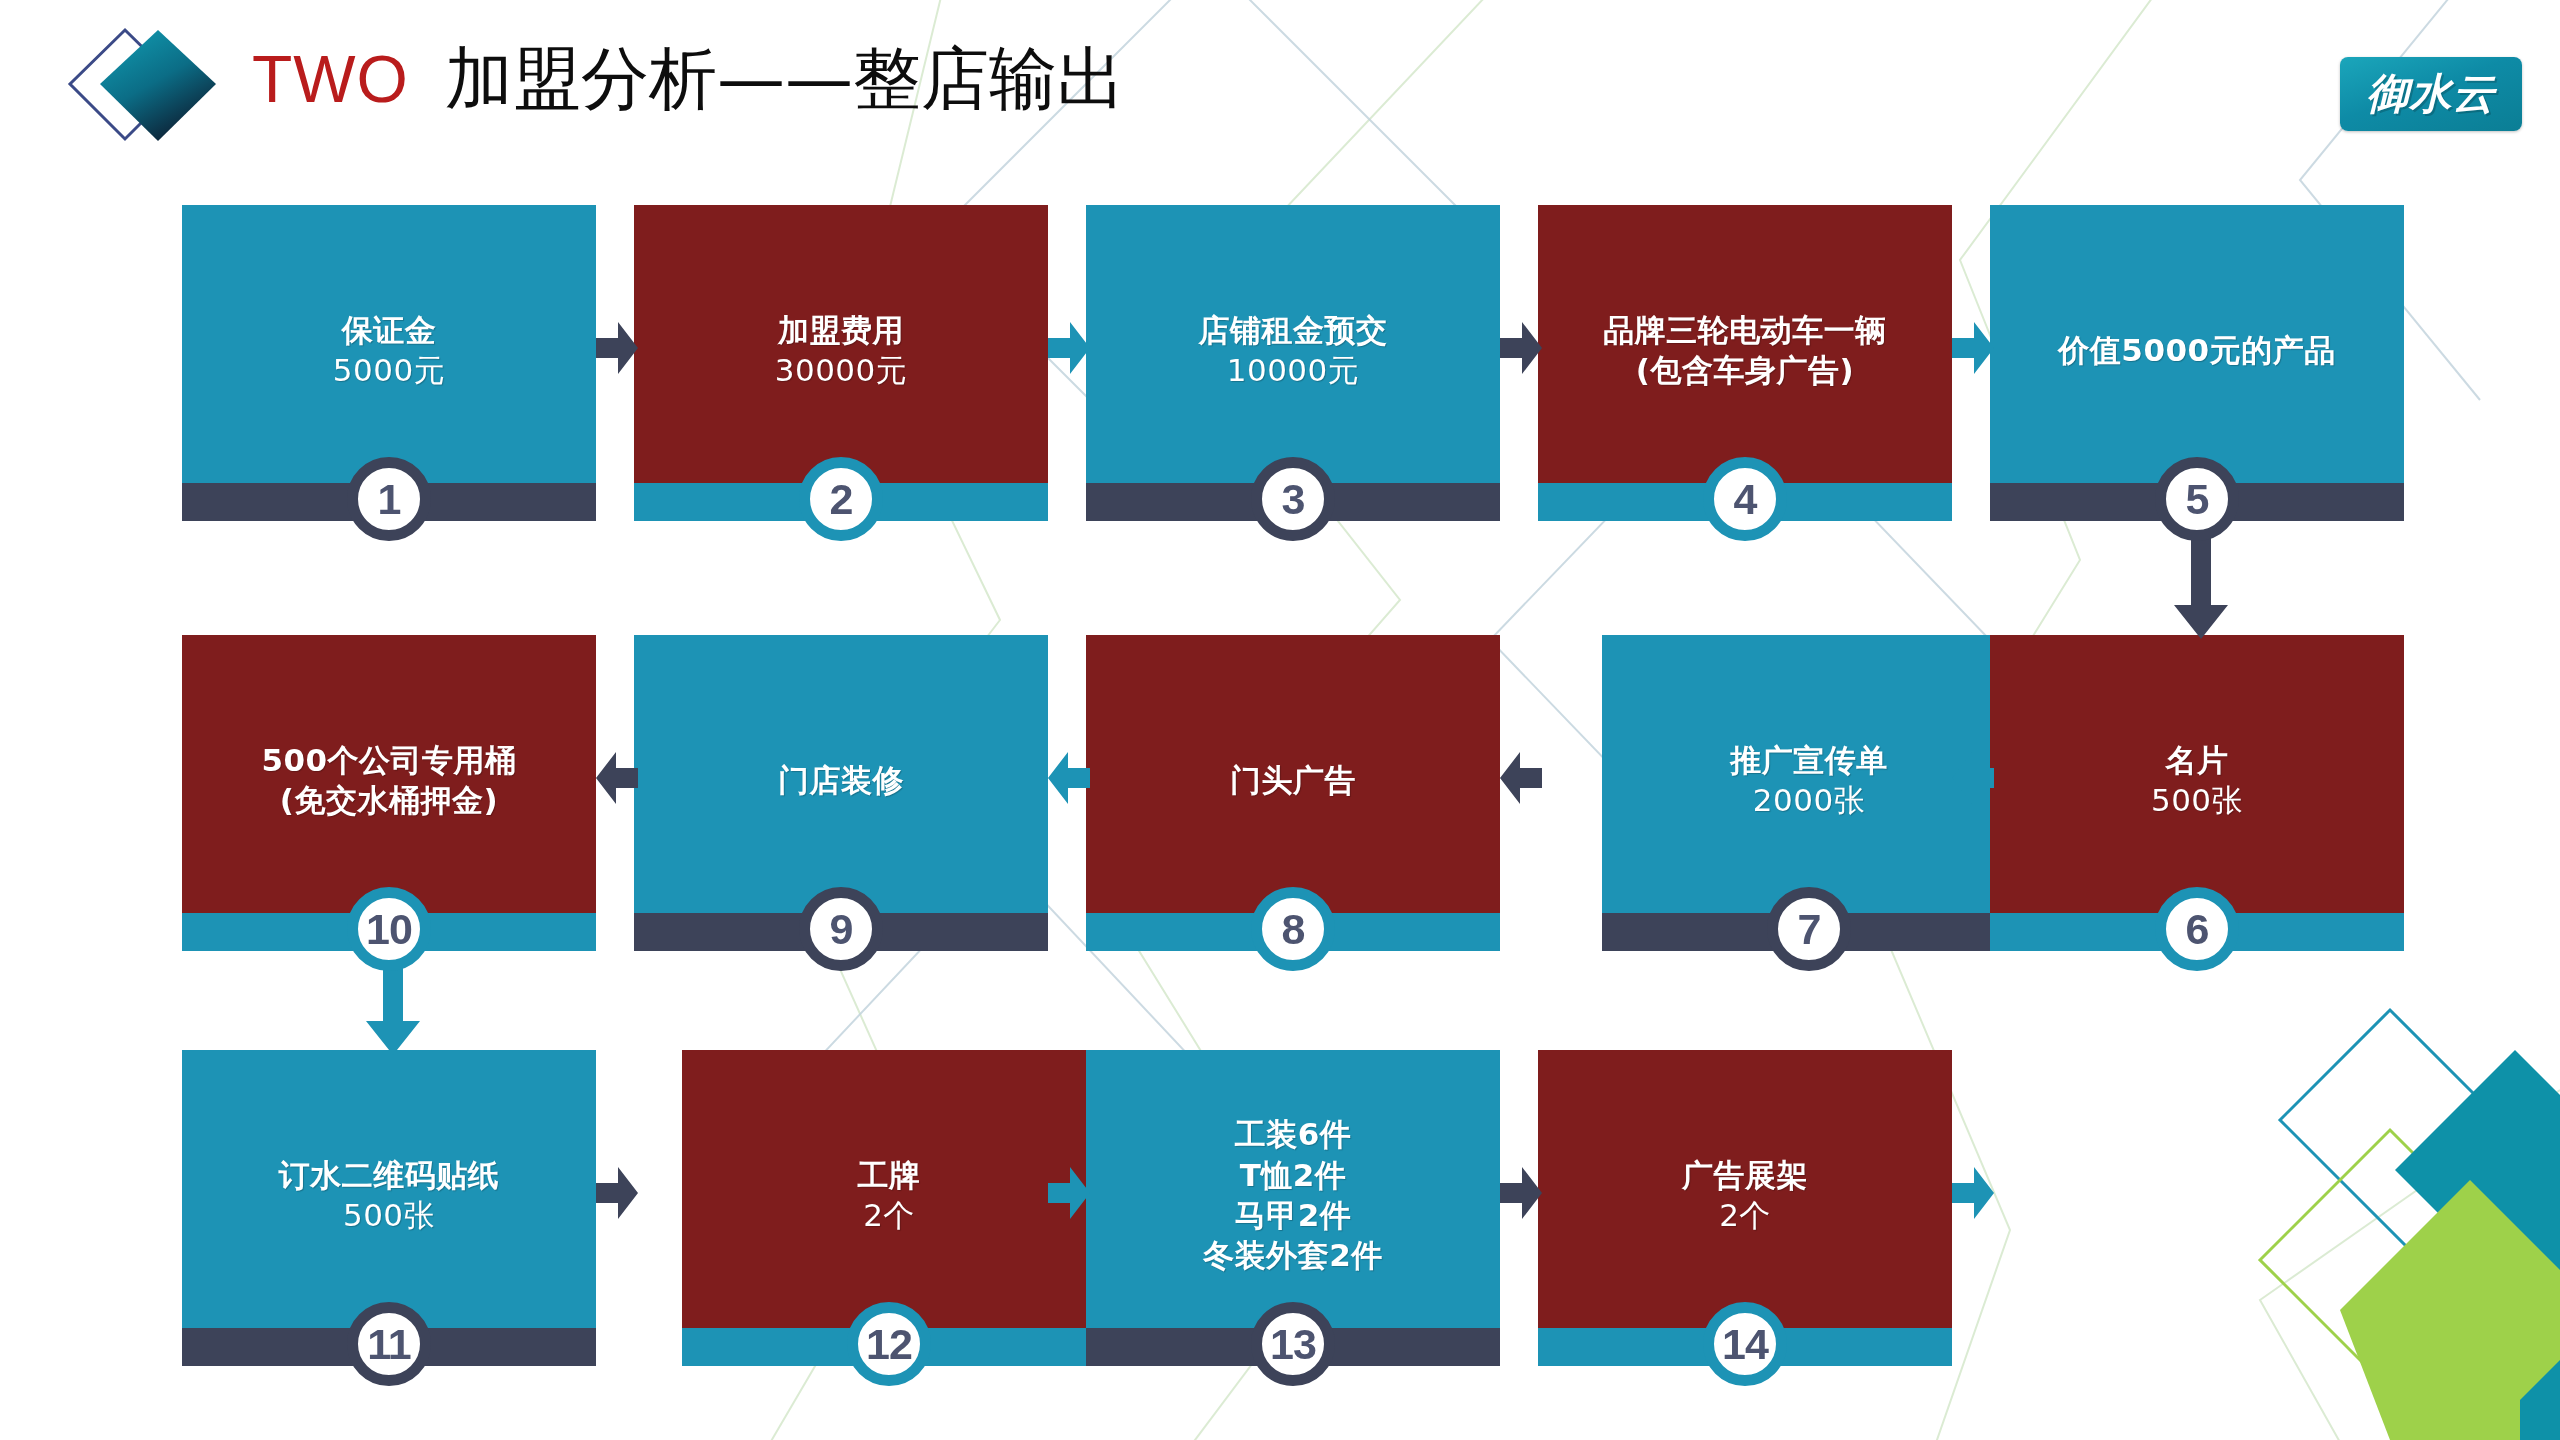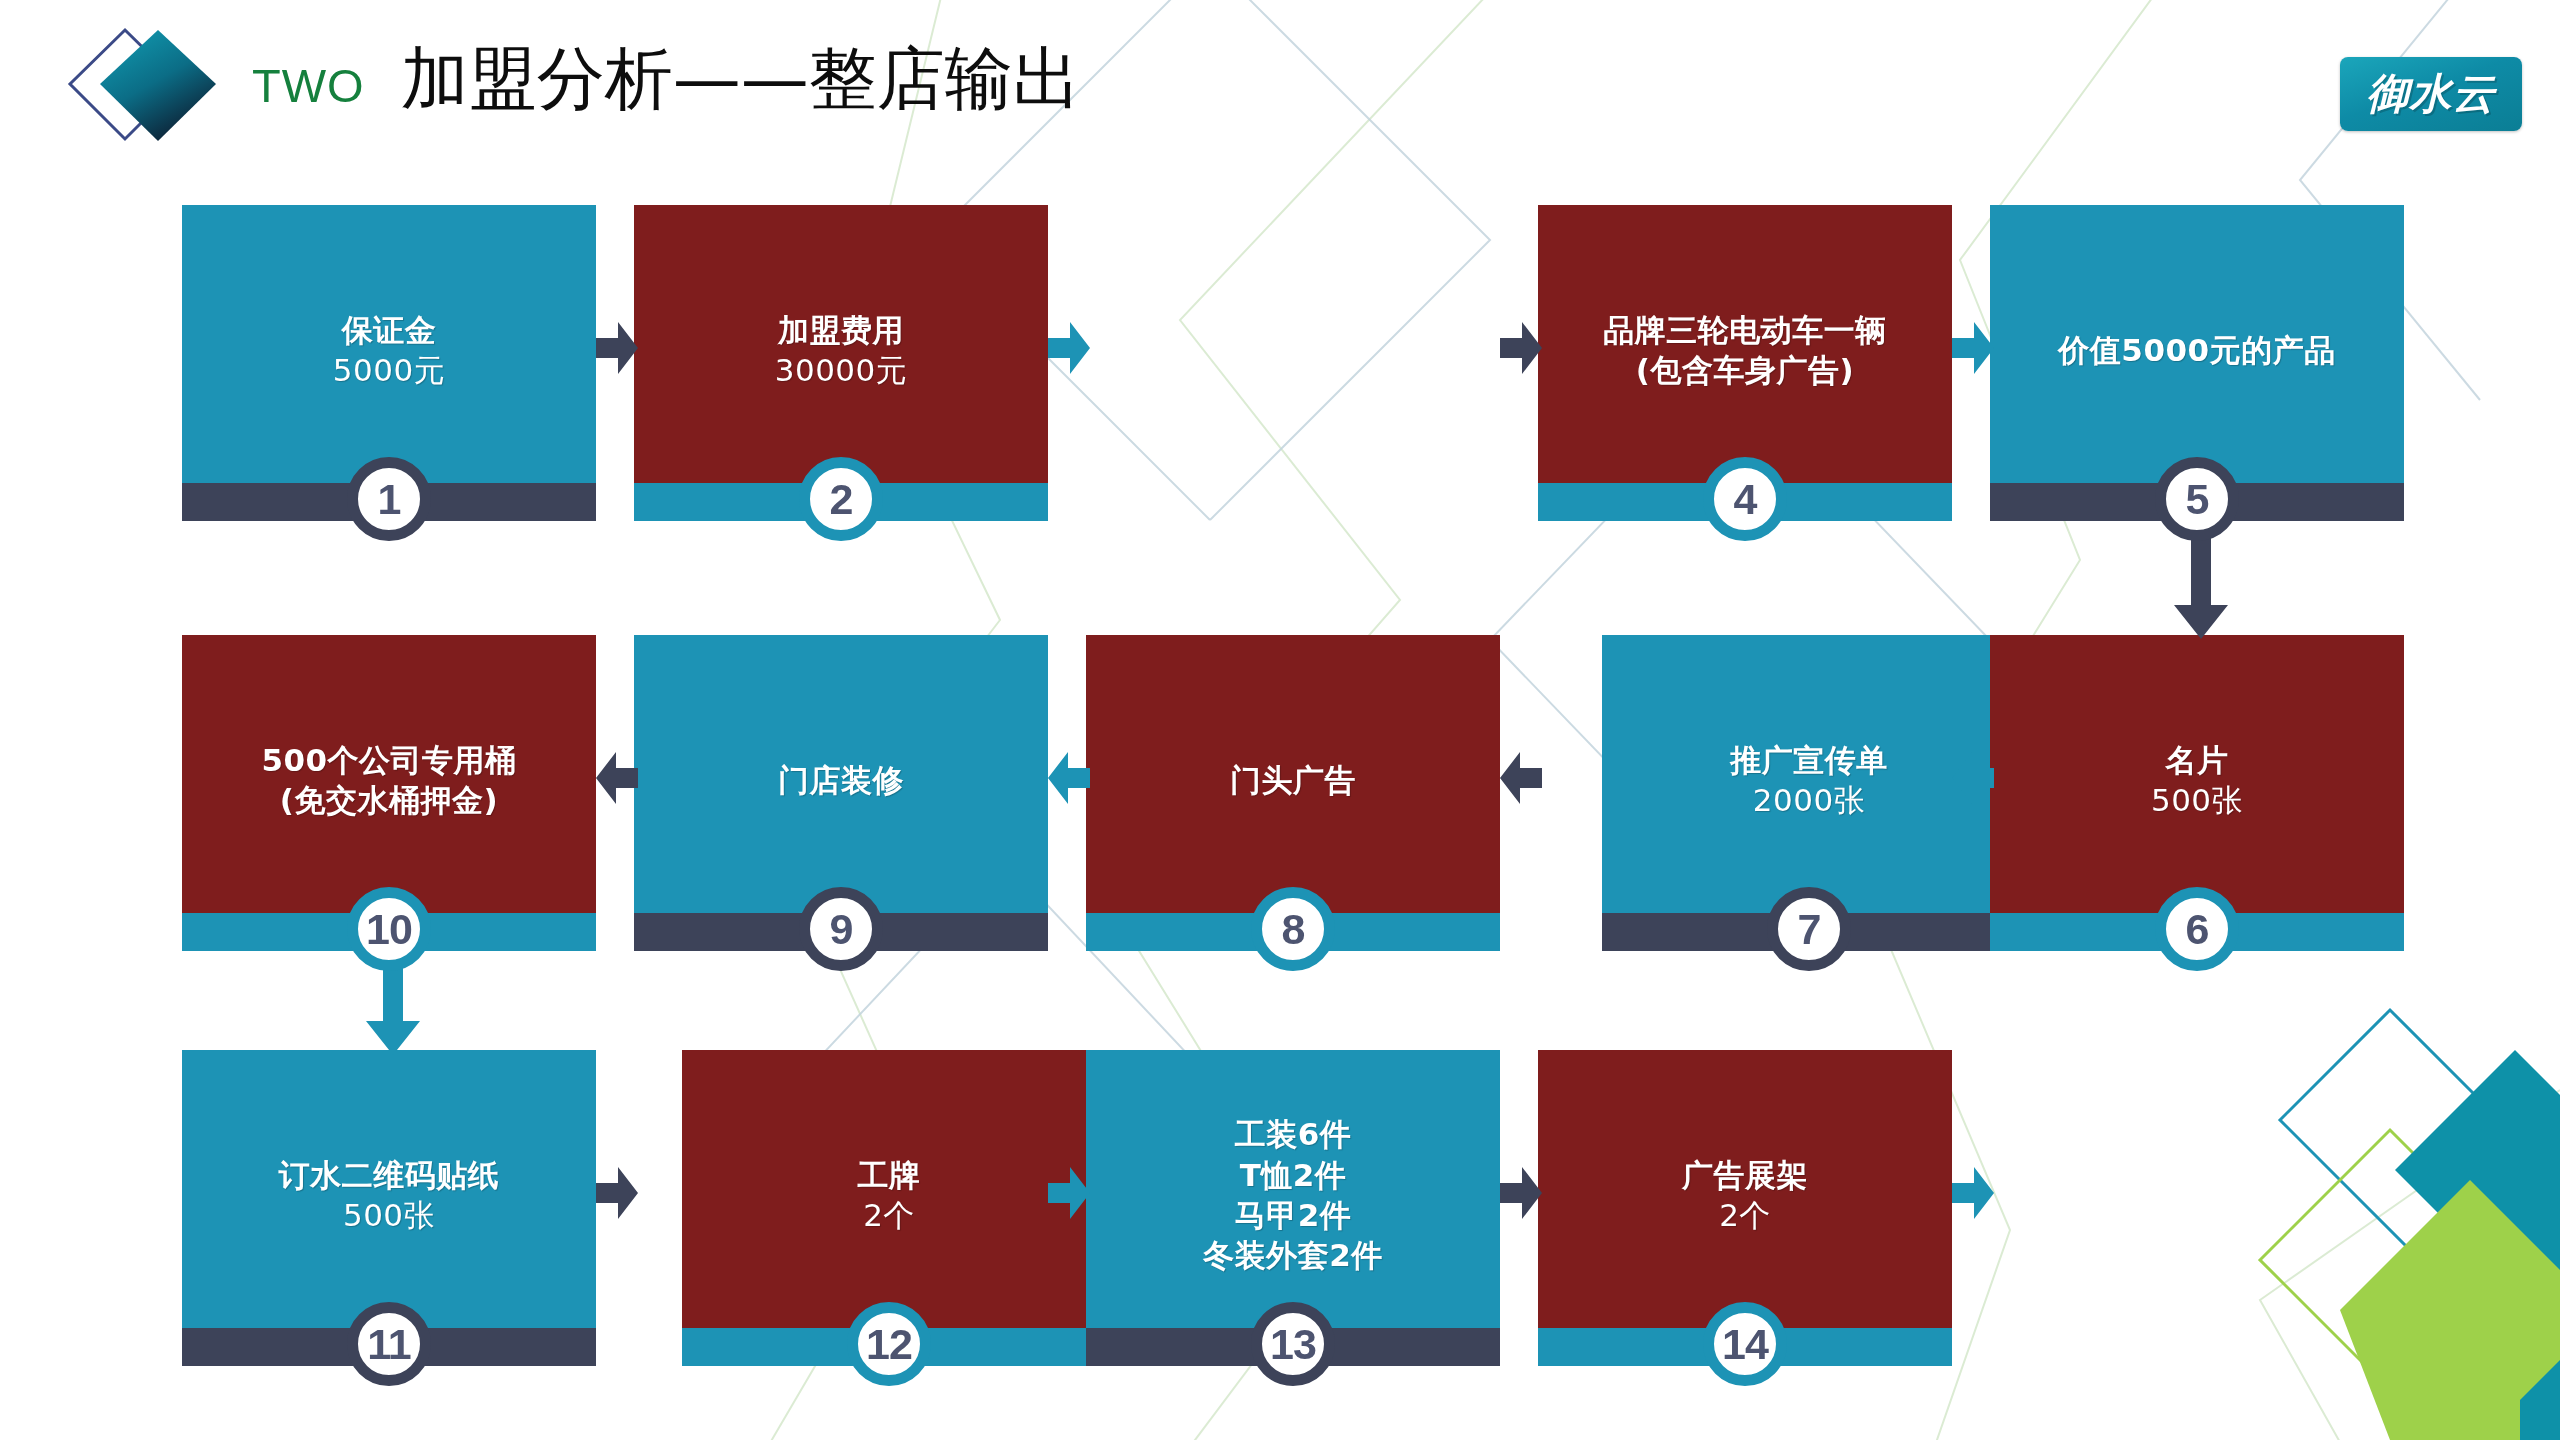--- a/index.html
+++ b/index.html
@@ -45,23 +45,23 @@
   }
   .title-wrap {
     position: absolute;
     left: 252px;
     top: 34px;
     display: flex;
     align-items: baseline;
     white-space: nowrap;
   }
   .title-two {
-    font-size: 47px;
+    font-size: 66px;
     letter-spacing: 1px;
-    color: #15803d;
+    color: #b91c1c;
     font-weight: 400;
     font-family: "Liberation Sans", sans-serif;
   }
   .title-main {
     margin-left: 36px;
     font-size: 68px;
     color: #0d0d0d;
     font-weight: 400;
     font-family: "DejaVu Sans", "Liberation Sans", sans-serif;
   }
@@ -257,20 +257,32 @@
           <div>加盟费用</div>
           <div class="sub">30000元</div>
         </div>
       </div>
       <div class="bar"></div>
       <div class="badge">
         <span>2</span>
       </div>
     </div>
 
+    <div class="node theme-teal" style="left:1086px; top:205px;">
+      <div class="body">
+        <div class="label">
+          <div>店铺租金预交</div>
+          <div class="sub">10000元</div>
+        </div>
+      </div>
+      <div class="bar"></div>
+      <div class="badge">
+        <span>3</span>
+      </div>
+    </div>
 
     <div class="node theme-dark" style="left:1538px; top:205px;">
       <div class="body">
         <div class="label">
           <div>品牌三轮电动车一辆</div>
           <div>(包含车身广告)</div>
         </div>
       </div>
       <div class="bar"></div>
       <div class="badge">

